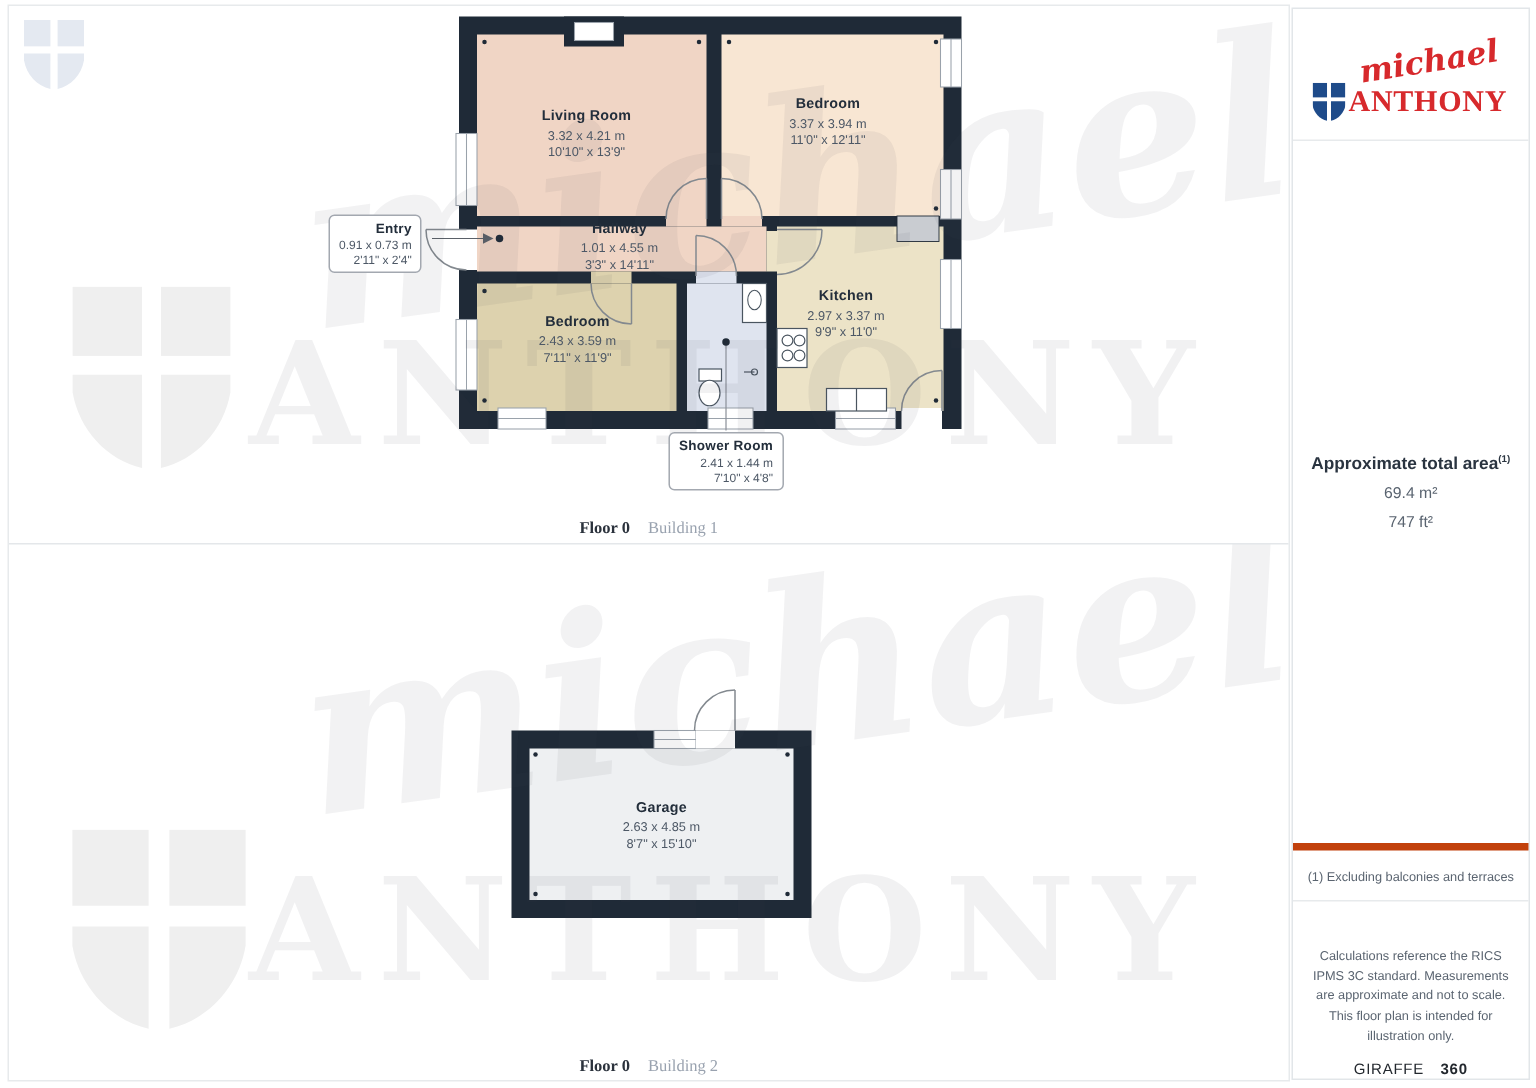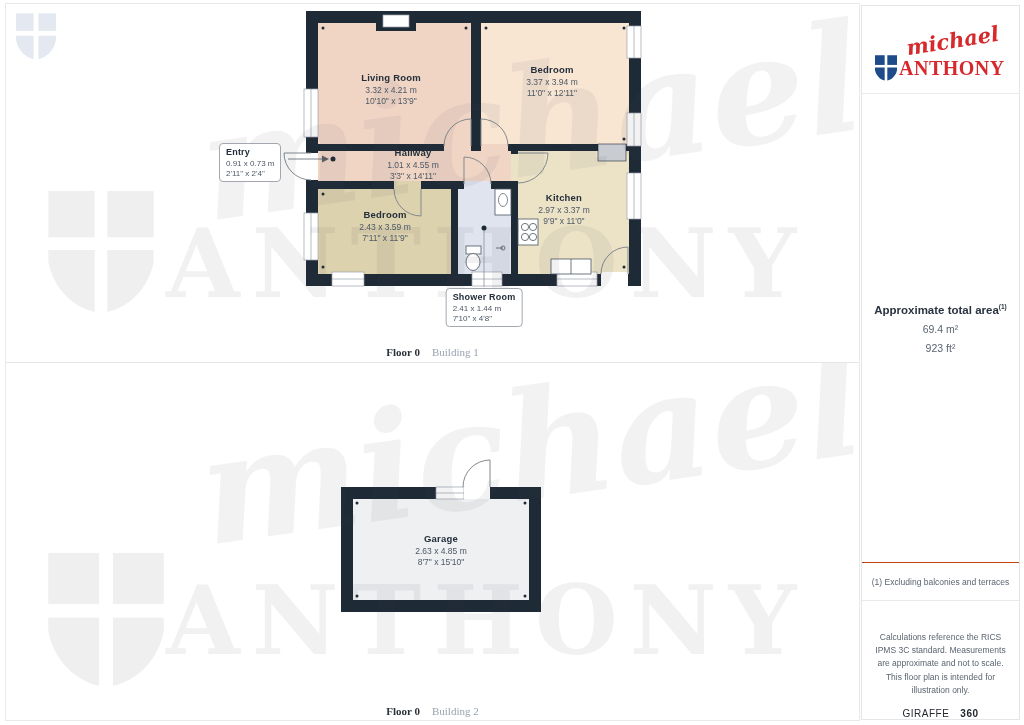--- a/index.html
+++ b/index.html
@@ -19,21 +19,21 @@
                transform-origin:left top; white-space:nowrap; line-height:1; }
   .wm-caps { font-family:"DejaVu Serif", serif; font-weight:bold; font-size:95px;
              letter-spacing:12px; color:rgba(70,70,80,0.075); white-space:nowrap; line-height:1; }
 
   
   .room-label { position:absolute; transform:translateX(-50%); text-align:center; z-index:3; white-space:nowrap; }
   .room-name { font-size:9.5px; font-weight:bold; color:#232e3b; letter-spacing:.2px; }
   .room-dim  { font-size:8.5px; color:#4d5866; margin-top:1.5px; }
 
   .callout { position:absolute; background:rgba(255,255,255,.97); border:1px solid #a3a8b0;
-             border-radius:4px; padding:3px 6px; text-align:left; z-index:4; white-space:nowrap; }
+             border-radius:4px; padding:3px 6px; text-align:right; z-index:4; white-space:nowrap; }
   .callout .room-name { font-size:9px; }
   .callout .room-dim  { font-size:8px; }
 
   .caption { position:absolute; left:50%; top:342px; transform:translateX(-50%);
              font-size:11px; z-index:4; white-space:nowrap;font-family:Liberation Serif, serif; }
   .caption .cap-bold  { font-weight:bold; color:#2b323c; margin-right:12px; }
   .caption .cap-light { color:#99a2af; }
 
   
   .sidebar { position:absolute; left:861px; top:5px; width:159px; height:715px;
@@ -42,21 +42,21 @@
   .logo-shield { position:absolute; left:13px; top:49px; }
   .logo-caps { position:absolute; left:37px; top:51px; font-family:"Liberation Serif", serif;
                font-weight:bold; font-size:20px; color:#d7292c; letter-spacing:0.5px; }
   .logo-script { position:absolute; left:44px; top:22px; font-family:"DejaVu Serif", serif;
                  font-style:italic; font-weight:bold; font-size:21px; color:#d7292c;
                  transform:rotate(-9deg); }
   .area-box { flex:0 0 468px; display:flex; flex-direction:column; align-items:center; justify-content:center; text-align:center; }
   .area-title { font-size:11.5px; font-weight:bold; color:#2a3440; }
   .area-title sup { font-size:6.5px; }
   .area-val { font-size:10.5px; color:#5a6470; margin-top:7px; }
-  .note-box { flex:0 0 38px; border-top:1px solid #c2410c; display:flex; align-items:center;
+  .note-box { flex:0 0 38px; border-top:5px solid #c2410c; display:flex; align-items:center;
               justify-content:center; font-size:8.5px; color:#5a6470; text-align:right; padding:0 6px; }
   .footer-box { flex:1; border-top:1px solid #e7eaec; padding:30px 11px 0; text-align:center; }
   .disclaimer { font-size:8.5px; color:#5a6470; line-height:1.55; }
   .giraffe { margin-top:11px; font-size:10px; color:#23282e; letter-spacing:0.5px; }
   .giraffe b { font-weight:bold;margin-left:11px; }
 </style>
 </head>
 <body>
 
 <svg width="0" height="0" style="position:absolute">
@@ -280,21 +280,21 @@
         </svg>
       <div class="logo-script">michael</div>
       <div class="logo-caps">ANTHONY</div>
     </div>
 
     <div class="area-box">
       <div class="area-title">
         <span>Approximate total area</span><sup>(1)</sup>
       </div>
       <div class="area-val">69.4 m²</div>
-      <div class="area-val">923 ft²</div>
+      <div class="area-val">747 ft²</div>
     </div>
 
     <div class="note-box">(1) Excluding balconies and terraces</div>
 
     <div class="footer-box">
       <p class="disclaimer">Calculations reference the RICS IPMS 3C standard. Measurements are approximate and not to scale. This floor plan is intended for illustration only.</p>
       <div class="giraffe">
         <span>GIRAFFE</span><b>360</b>
       </div>
     </div>

